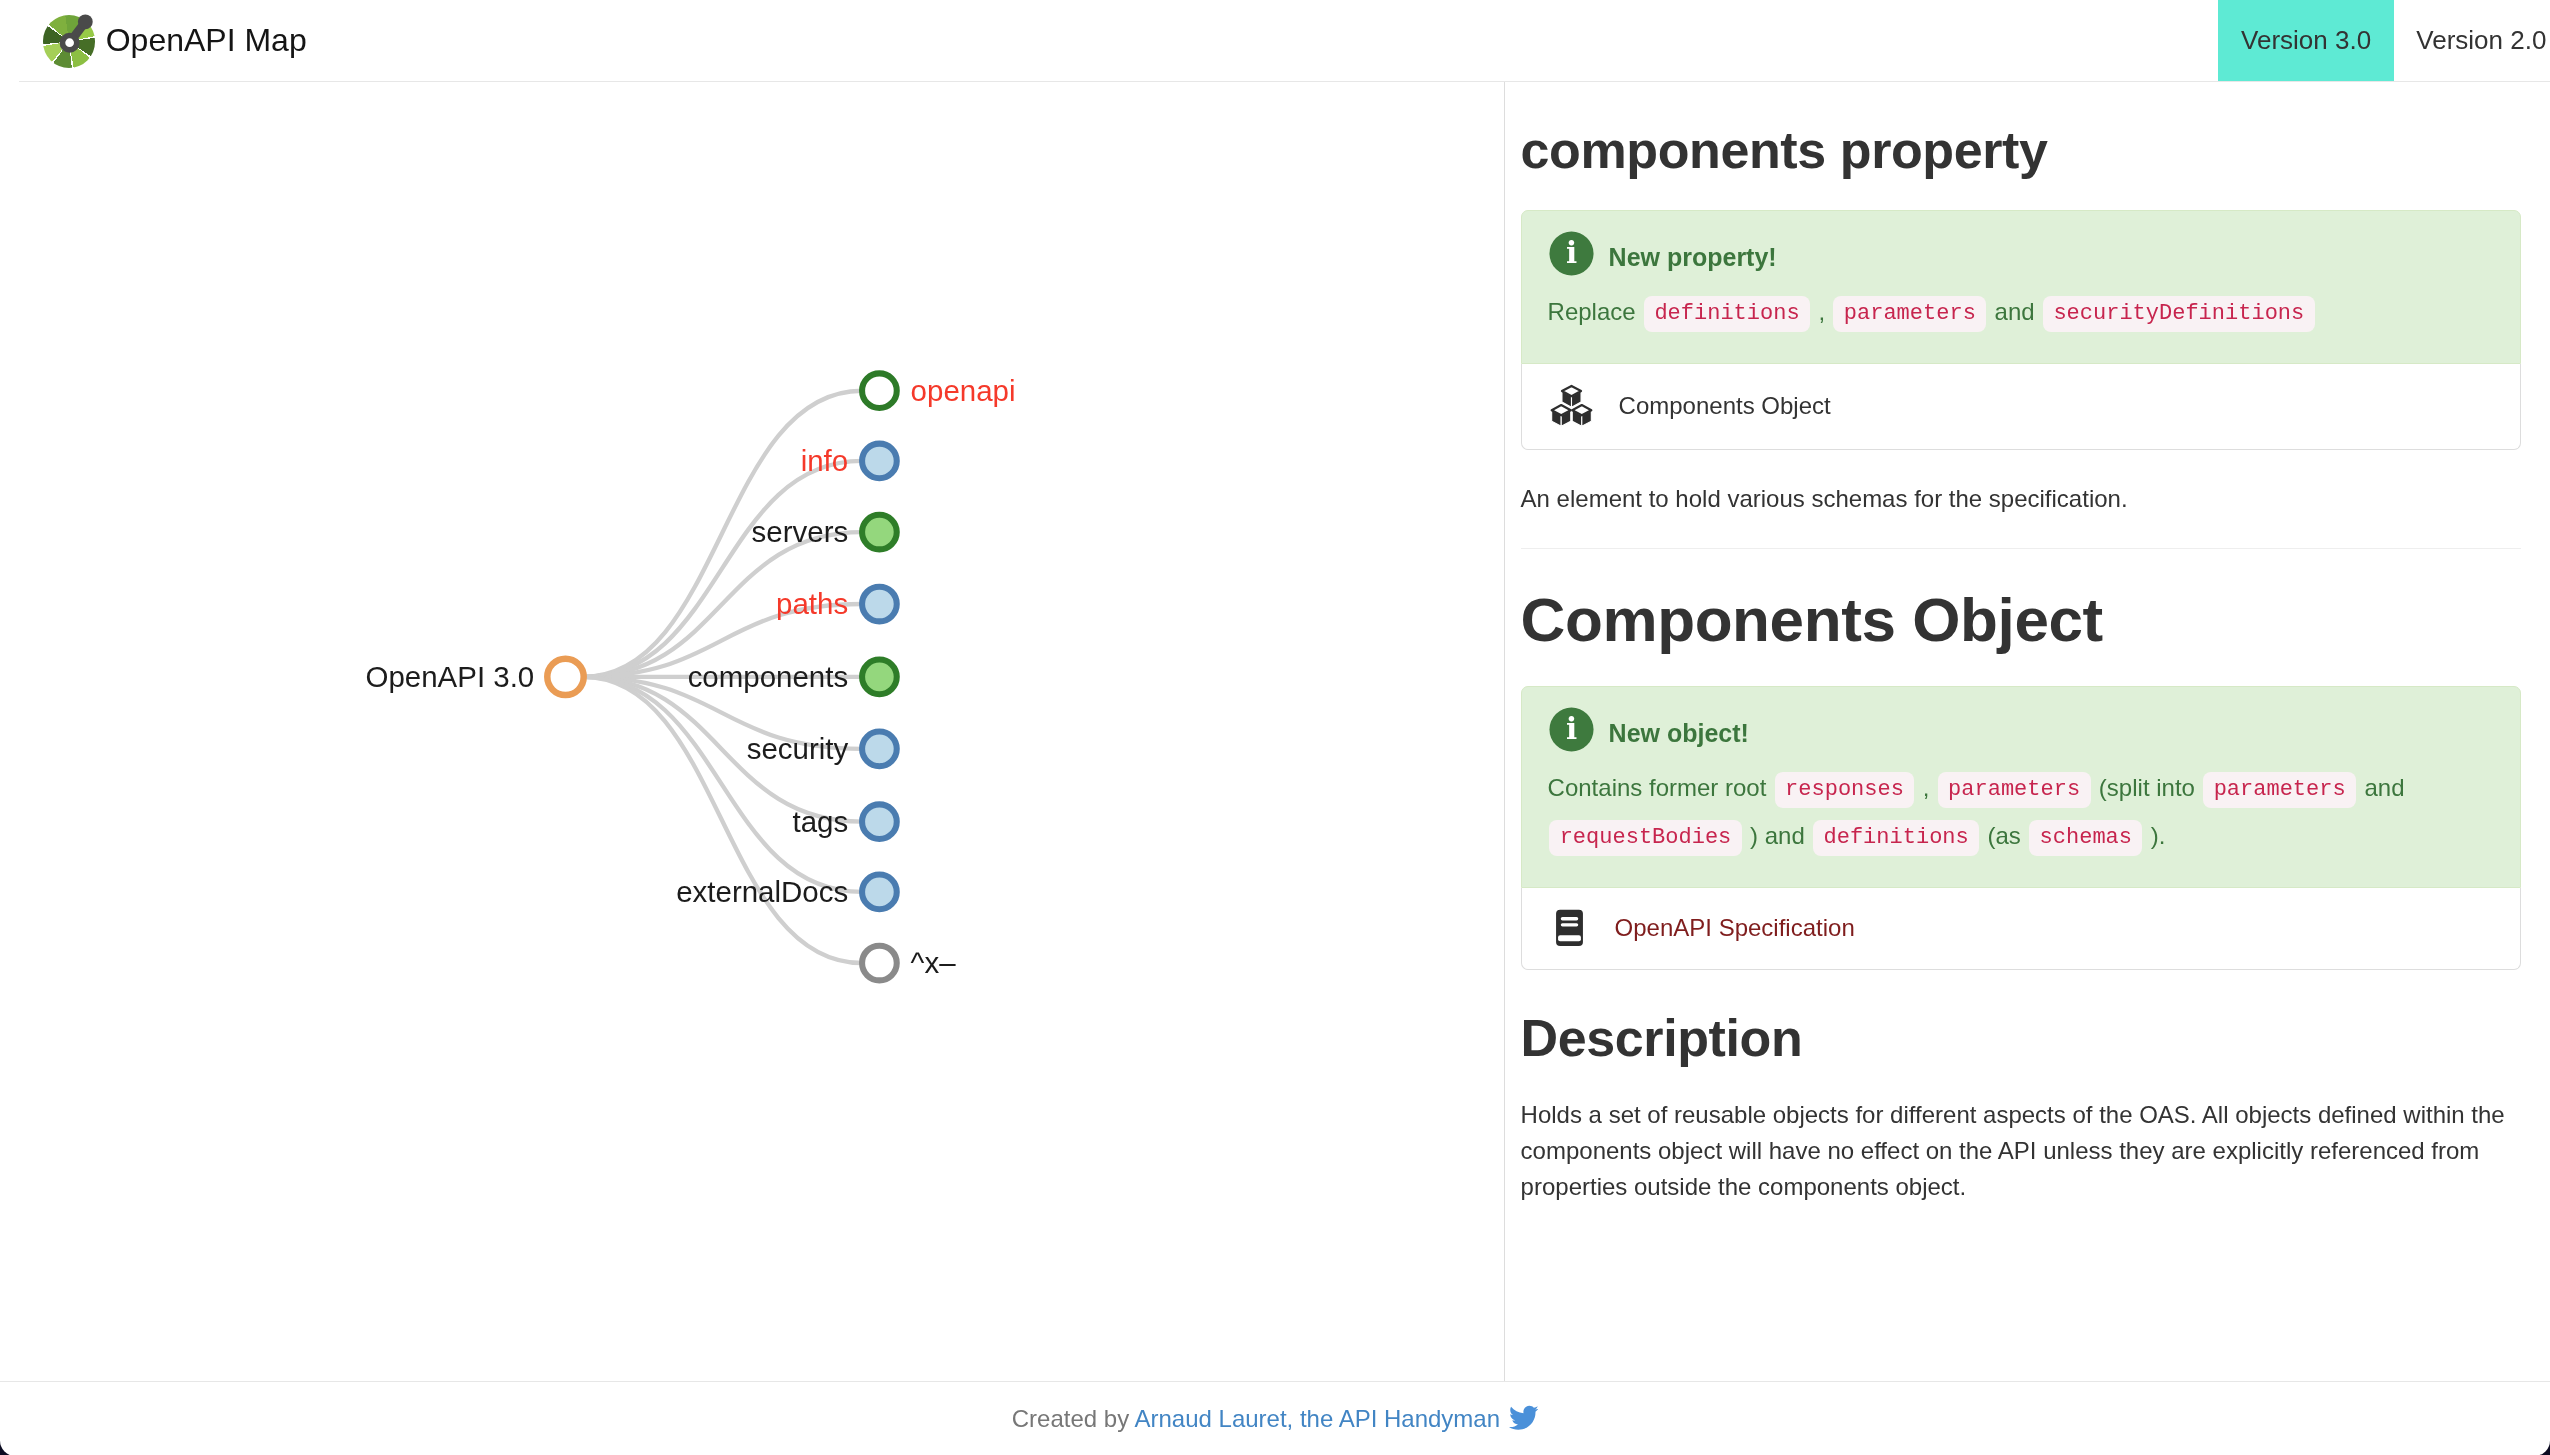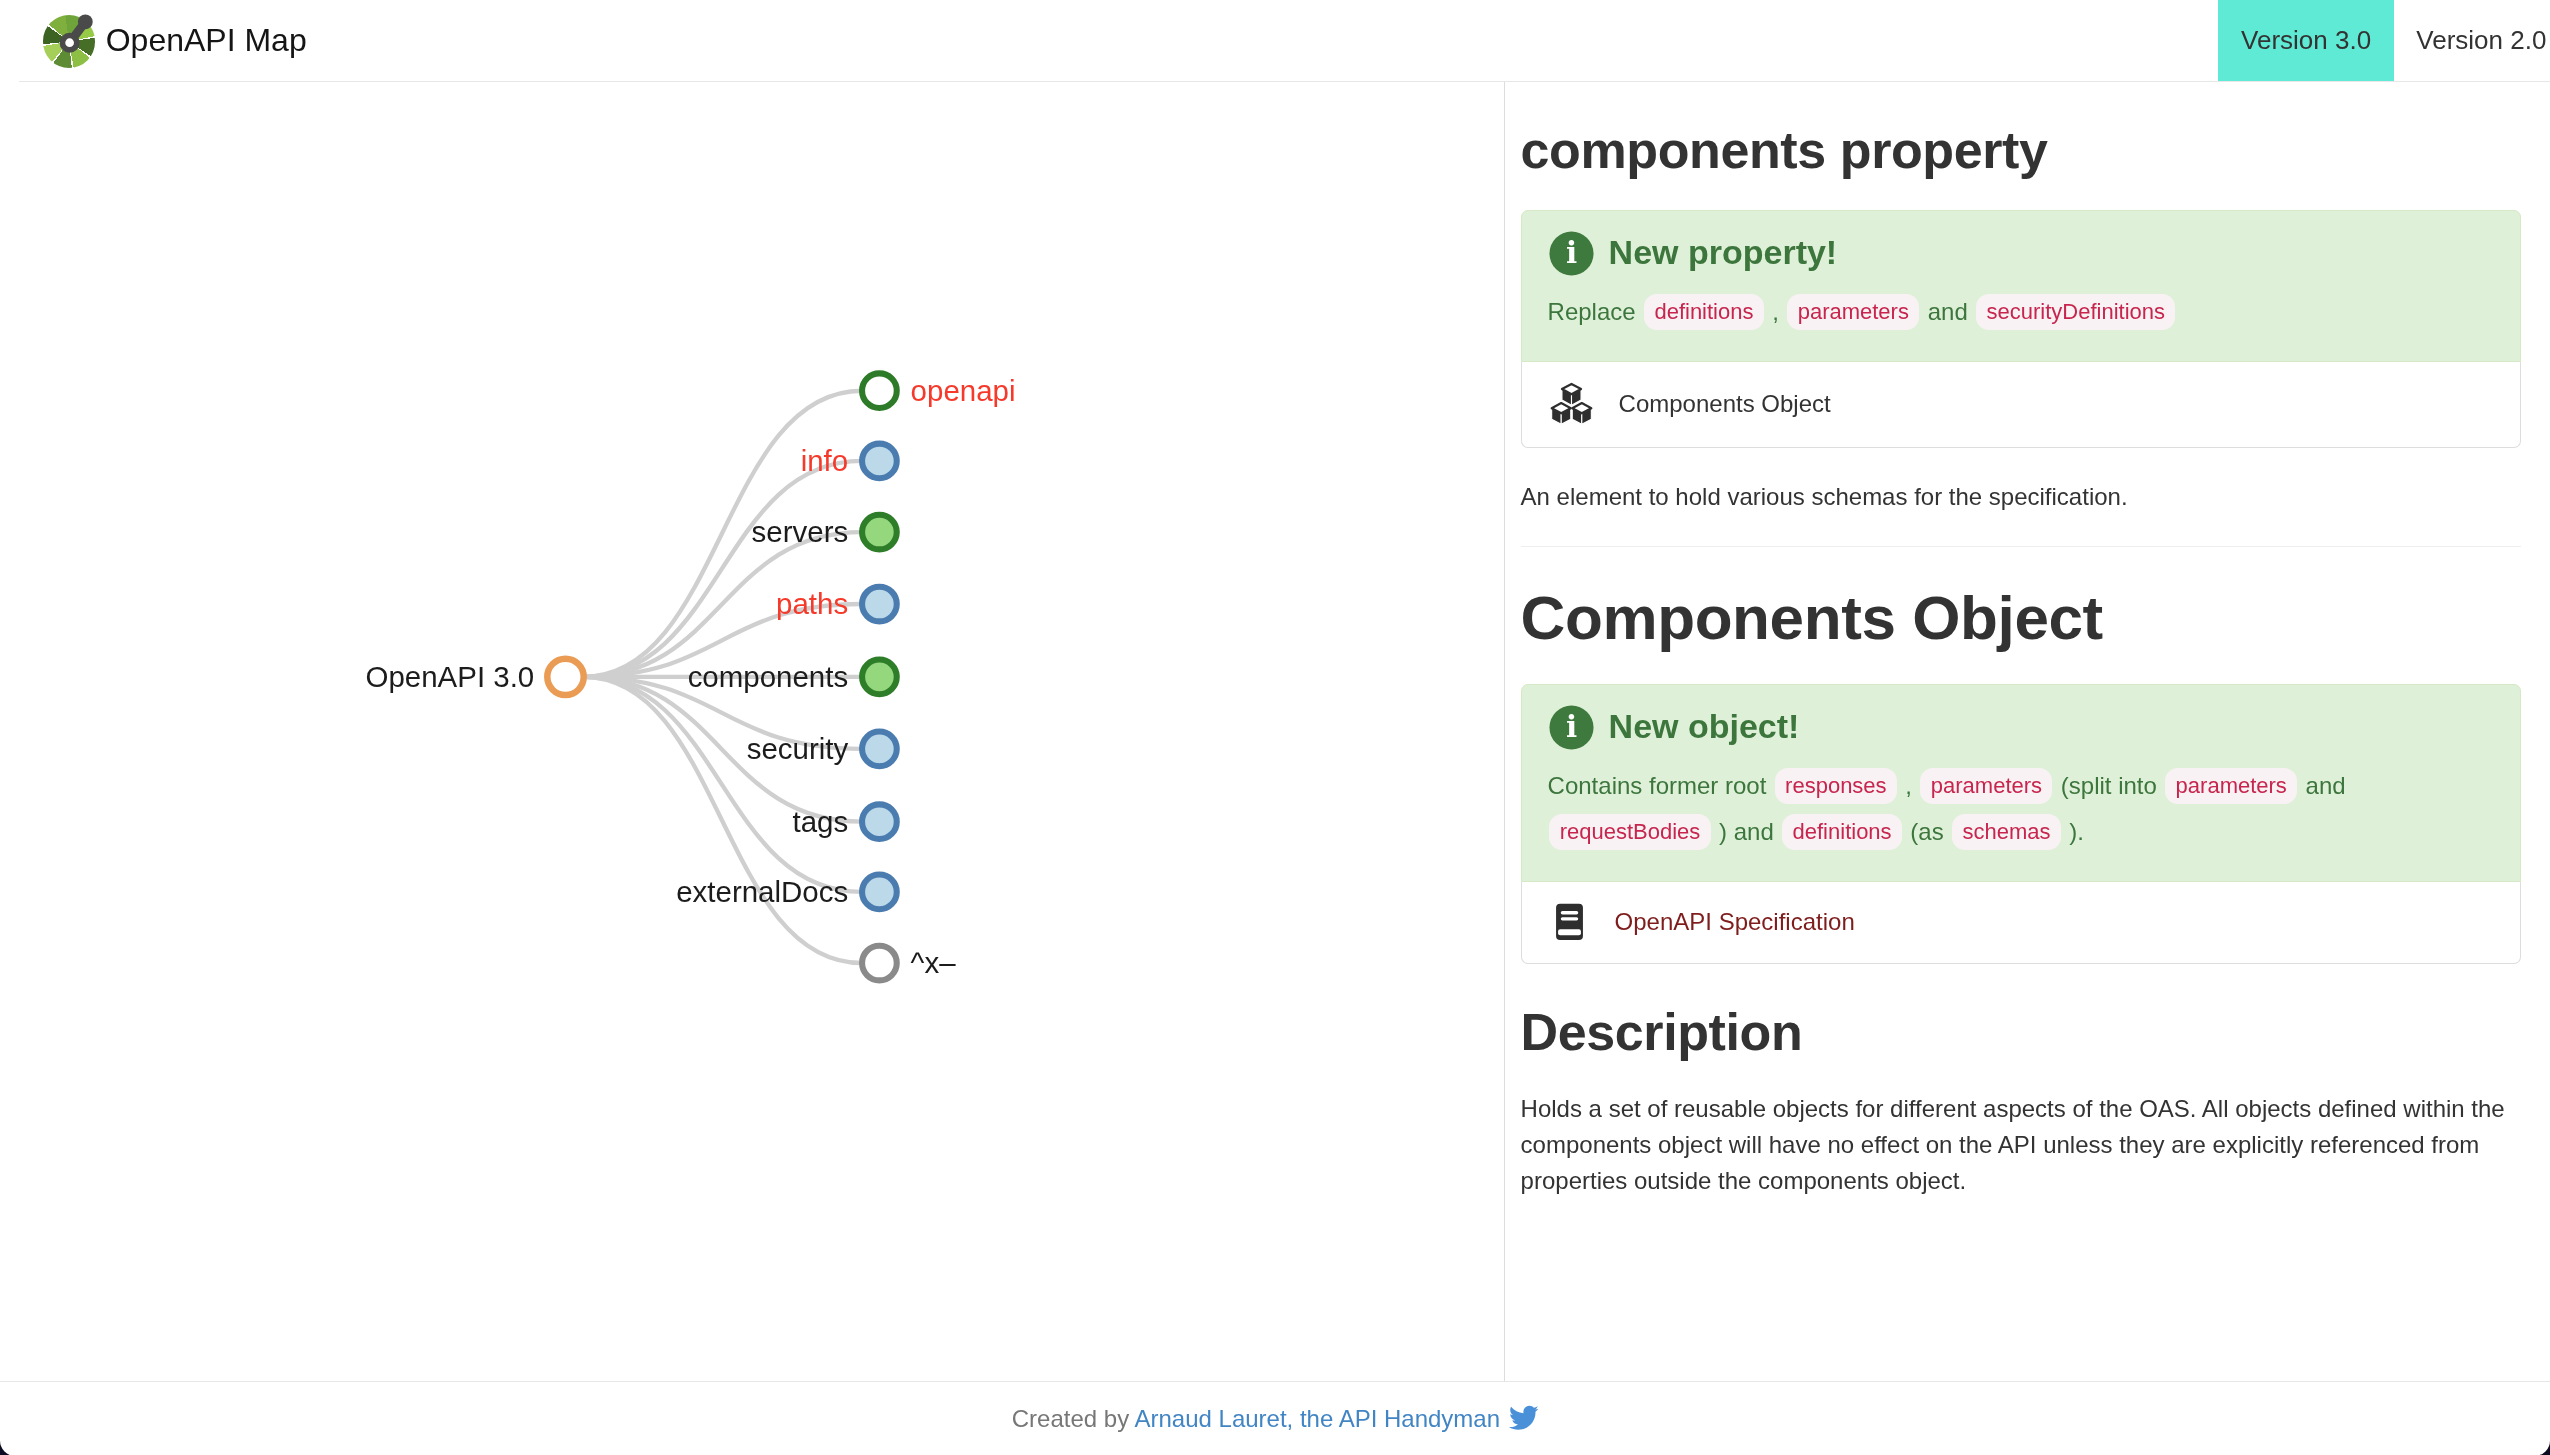--- a/index.html
+++ b/index.html
@@ -52,25 +52,25 @@
     background:#fff; padding:0 29.5px 0 15.6px; overflow:hidden;
   }
   .panel h2 { font-size:52px; font-weight:bold; color:#333; margin:38px 0 29.5px; letter-spacing:-0.4px; }
   .panel h1 { font-size:62px; font-weight:bold; color:#333; margin:35px 0 31px; letter-spacing:-0.4px; }
 
   .alert {
     background:#dff0d8; border:1.7px solid #d6e9c6; border-radius:7px 7px 0 0;
     padding:19px 26px 26px; color:#3c763d; font-size:24px;
   }
   .alert-head { display:flex; align-items:flex-end; gap:14px; }
-  .alert-head strong { font-size:34px; padding-bottom:4.3px; }
+  .alert-head strong { font-size:25px; padding-bottom:4.3px; }
   .alert-body { margin-top:12px; line-height:45px; }
   code.chip {
-    font-family:Liberation Sans, sans-serif; font-size:22px;
-    background:#f9f2f4; color:#c7254e; padding:5.2px 10.4px; border-radius:13px; margin:0 1.7px;
+    font-family:Liberation Mono, monospace; font-size:22px;
+    background:#f9f2f4; color:#c7254e; padding:5.2px 10.4px; border-radius:8px; margin:0 1.7px;
     white-space:nowrap;
   }
   .lg-item {
     background:#fff; border:1.7px solid #ddd; border-top:0;
     padding:19px 26px; display:flex; align-items:center; gap:24px;
     font-size:24px; color:#333;
   }
   .group .lg-item:last-child { border-radius:0 0 7px 7px; }
   .summary { font-size:24px; color:#333; margin:35px 0; }
   .panel hr { border:none; border-top:1.7px solid #eee; margin:35px 0 26px; }

